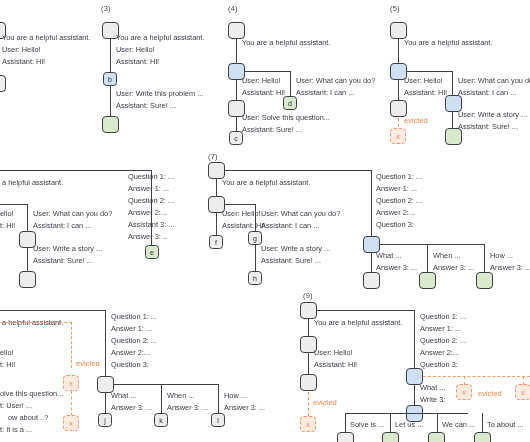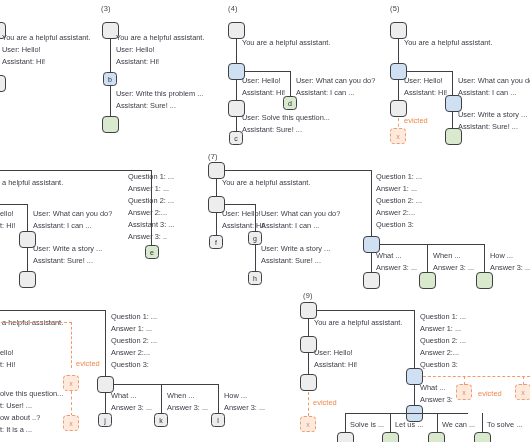--- a/index.html
+++ b/index.html
@@ -219,21 +219,21 @@
     <div class="de dev" style="left:71px;top:322px;height:46px;"></div>
     <div class="evlabel" style="left:76px;top:359px;">evicted</div>
     <div class="ghost" style="left:63px;top:375px;">x</div>
     <div class="de dev" style="left:71px;top:391px;height:25px;"></div>
     <div class="ghost" style="left:63px;top:415px;">x</div>
 
     <div class="txt" style="left:0px;top:348px;">ello!</div>
     <div class="txt" style="left:0px;top:360px;">t: Hi!</div>
     <div class="txt" style="left:0px;top:389px;">olve this question...</div>
     <div class="txt" style="left:0px;top:401px;">t: User! ...</div>
-    <div class="txt" style="left:0px;top:413px;">ow about ..?</div>
+    <div class="txt" style="left:8px;top:413px;">ow about ..?</div>
     <div class="txt" style="left:0px;top:425px;">t: It is a ...</div>
 
     <div class="txt" style="left:111px;top:312px;">Question 1: ...</div>
     <div class="txt" style="left:111px;top:324px;">Answer 1: ...</div>
     <div class="txt" style="left:111px;top:336px;">Question 2: ...</div>
     <div class="txt" style="left:111px;top:348px;">Answer 2:...</div>
     <div class="txt" style="left:111px;top:360px;">Question 3:</div>
 
     <div class="node gray" style="left:97px;top:376px;"></div>
     <div class="e eh" style="left:114px;top:384px;width:105px;"></div>
@@ -282,33 +282,33 @@
 
     <div class="de deh" style="left:423px;top:376px;width:107px;"></div>
     <div class="ghost" style="left:456px;top:384px;">x</div>
     <div class="evlabel" style="left:478px;top:389px;">evicted</div>
     <div class="ghost" style="left:515px;top:384px;">x</div>
     <div class="de dev" style="left:464px;top:376px;height:9px;"></div>
     <div class="de dev" style="left:523px;top:376px;height:9px;"></div>
 
     <div class="e ev" style="left:414px;top:385px;height:22px;"></div>
     <div class="txt" style="left:420px;top:383px;">What ...</div>
-    <div class="txt" style="left:420px;top:395px;">Answer 3:</div>
+    <div class="txt" style="left:420px;top:395px;">Write 3:</div>
 
     <div class="node blue" style="left:406px;top:405px;"></div>
     <div class="e eh" style="left:345px;top:413px;width:123px;"></div>
     <div class="e ev" style="left:345px;top:413px;height:22px;"></div>
     <div class="e ev" style="left:390px;top:413px;height:22px;"></div>
     <div class="e ev" style="left:437px;top:413px;height:22px;"></div>
     <div class="e ev" style="left:482px;top:413px;height:22px;"></div>
 
     <div class="txt" style="left:350px;top:420px;">Solve is ...</div>
     <div class="txt" style="left:395px;top:420px;">Let us ...</div>
     <div class="txt" style="left:442px;top:420px;">We can ...</div>
-    <div class="txt" style="left:487px;top:420px;">To solve ...</div>
+    <div class="txt" style="left:487px;top:420px;">To about ...</div>
 
     <div class="node gray" style="left:337px;top:432px;"></div>
     <div class="node green" style="left:382px;top:432px;"></div>
     <div class="node green" style="left:428px;top:432px;"></div>
     <div class="node green" style="left:474px;top:432px;"></div>
   </div>
 
 </div>
 
 </body></html>

